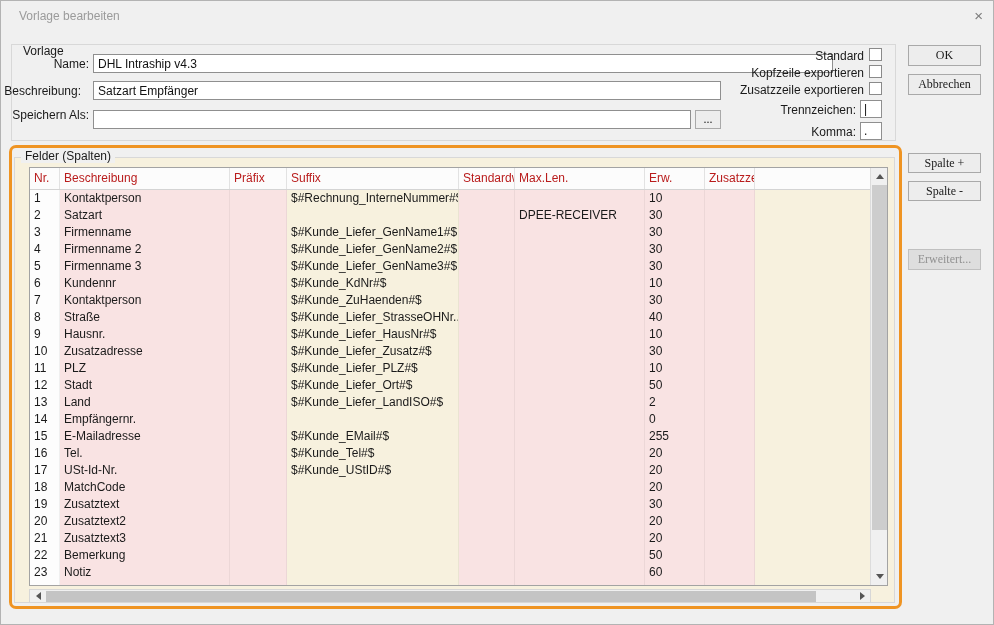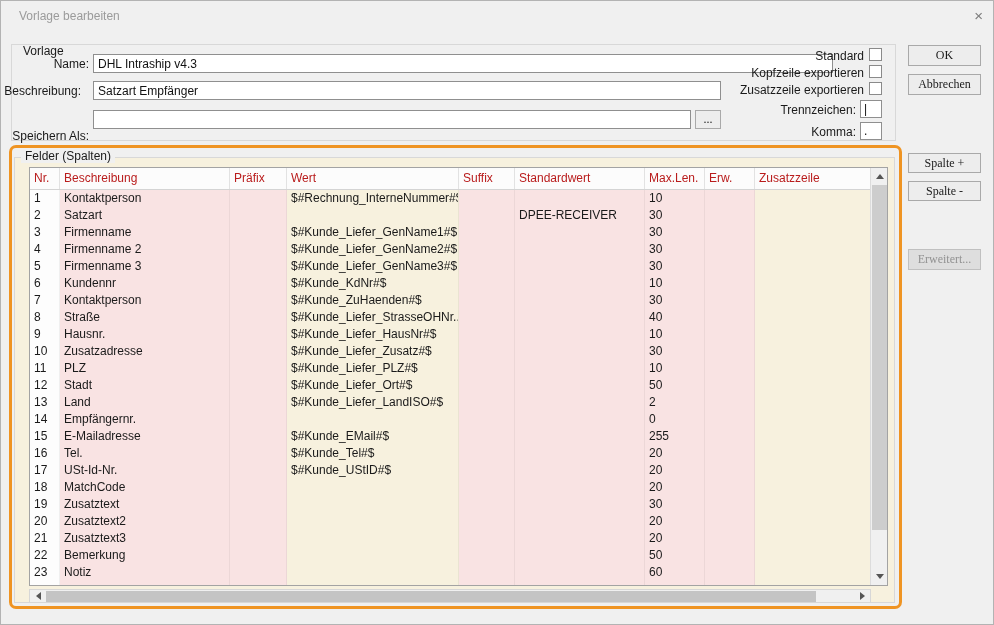--- a/index.html
+++ b/index.html
@@ -76,21 +76,21 @@
 
   <div class="groupbox" style="left:10px;top:43px;width:885px;height:97px;"></div>
   <span class="legend" style="left:18px;top:44px;">Vorlage</span>
 
   <span class="lbl r" style="left:10px;top:56px;width:78px;">Name:</span>
   <input class="txt" style="left: 92px; top: 53px; width: 740px;" value="DHL Intraship v4.3">
 
   <span class="lbl r" style="left:2px;top:83px;width:78px;">Beschreibung:</span>
   <input class="txt" style="left: 92px; top: 80px; width: 628px;" value="Satzart Empfänger">
 
-  <span class="lbl r" style="left:5px;top:128px;width:83px;">Speichern Als:</span>
+  <span class="lbl r" style="left:5px;top:107px;width:83px;">Speichern Als:</span>
   <input class="txt" style="left: 92px; top: 109px; width: 598px;" value="">
   <button class="btn" style="left:694px;top:109px;width:26px;height:19px;">...</button>
 
   <span class="lbl r" style="left:650px;top:48px;width:213px;">Standard</span>
   <span class="cbbox" style="left:868px;top:47px;"></span>
 
   <span class="lbl r" style="left:650px;top:65px;width:213px;">Kopfzeile exportieren</span>
   <span class="cbbox" style="left:868px;top:64px;"></span>
 
   <span class="lbl r" style="left:650px;top:82px;width:213px;">Zusatzzeile exportieren</span>
@@ -109,21 +109,20 @@
   <button class="btn" style="left:907px;top:248px;width:73px;" disabled="">Erweitert...</button>
 
   <div class="felderbox"></div>
   <span class="legend" style="left:20px;top:149px;">Felder (Spalten)</span>
 
   <div class="table">
     <div class="thead">
       <div class="th">Nr.</div>
       <div class="th">Beschreibung</div>
       <div class="th">Präfix</div>
-      <div class="th">Wert</div>
       <div class="th">Suffix</div>
       <div class="th">Standardwert</div>
       <div class="th">Max.Len.</div>
       <div class="th">Erw.</div>
       <div class="th">Zusatzzeile</div>
     </div>
 
     <div id="table-body">
       <div class="trow">
         <div class="td">1</div>

